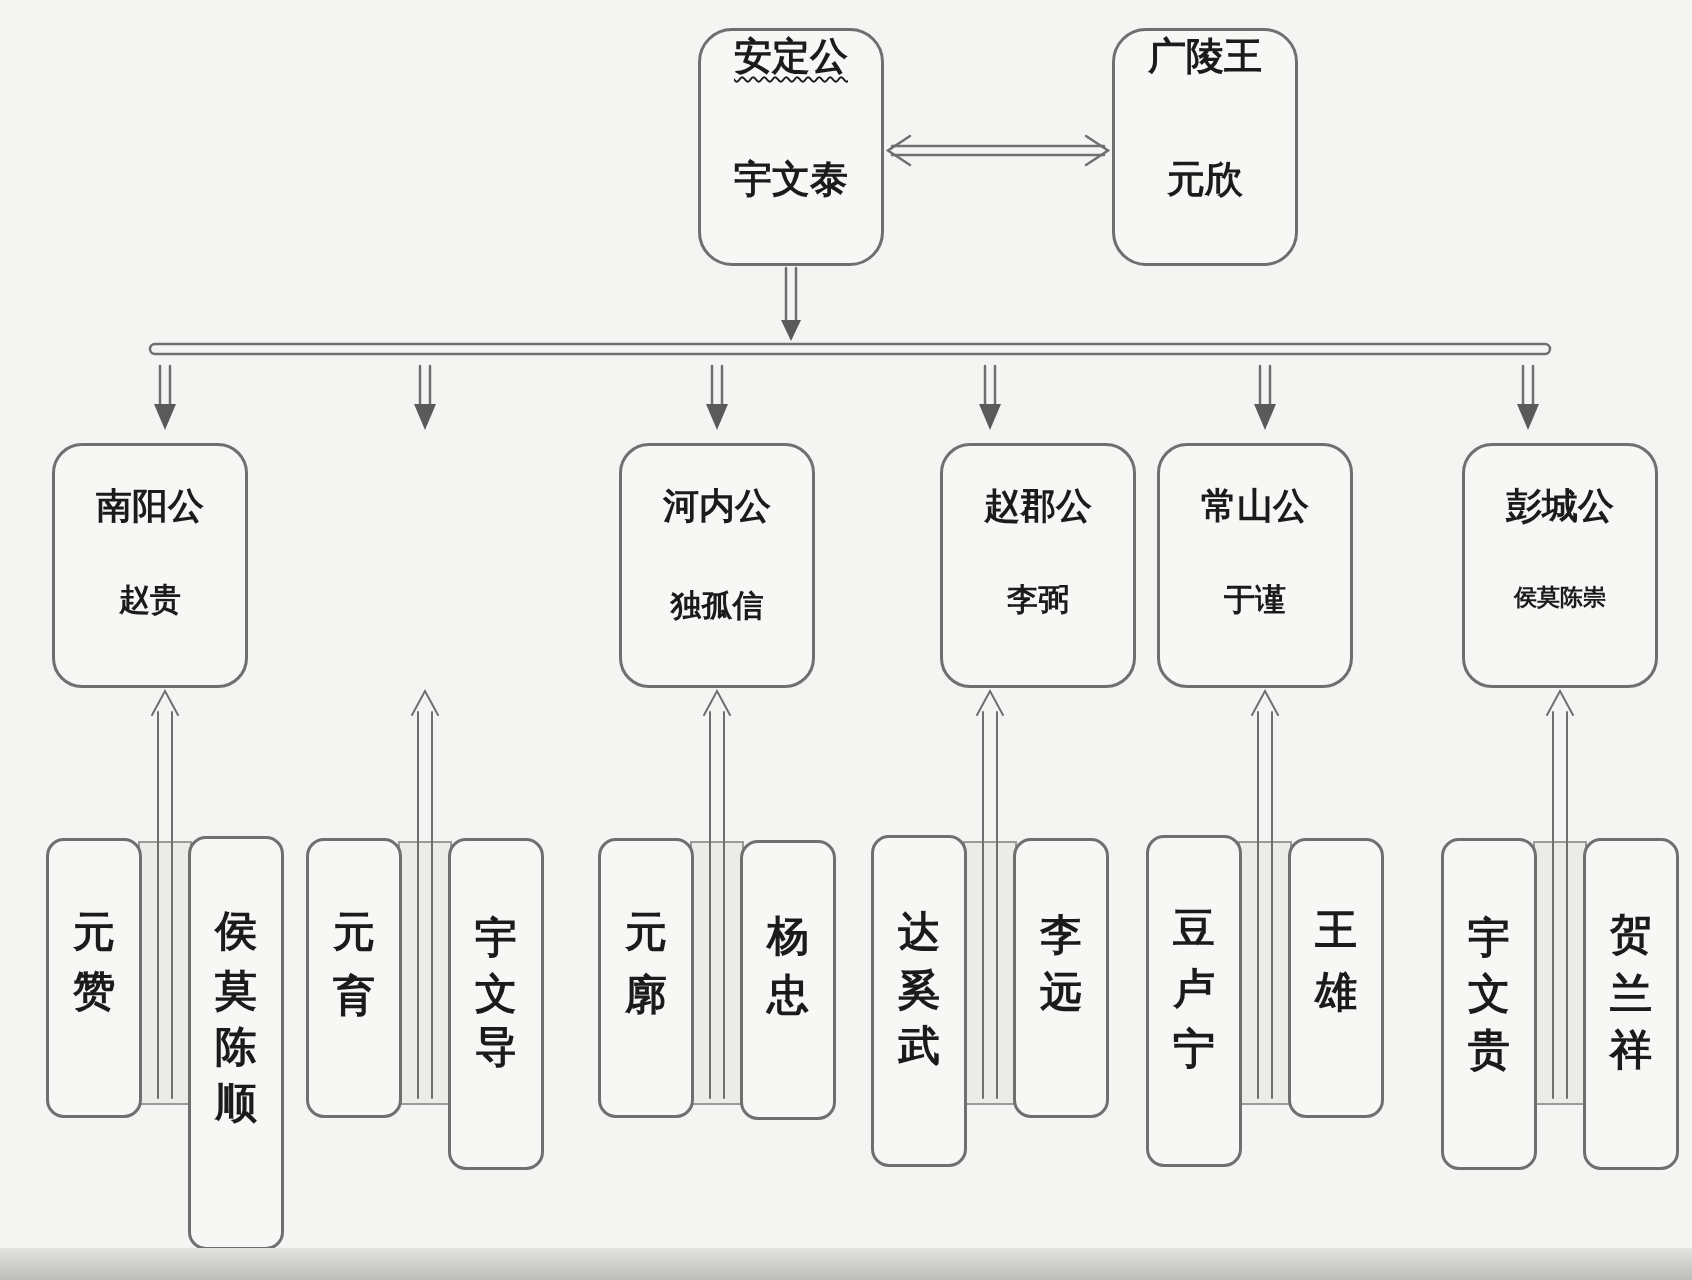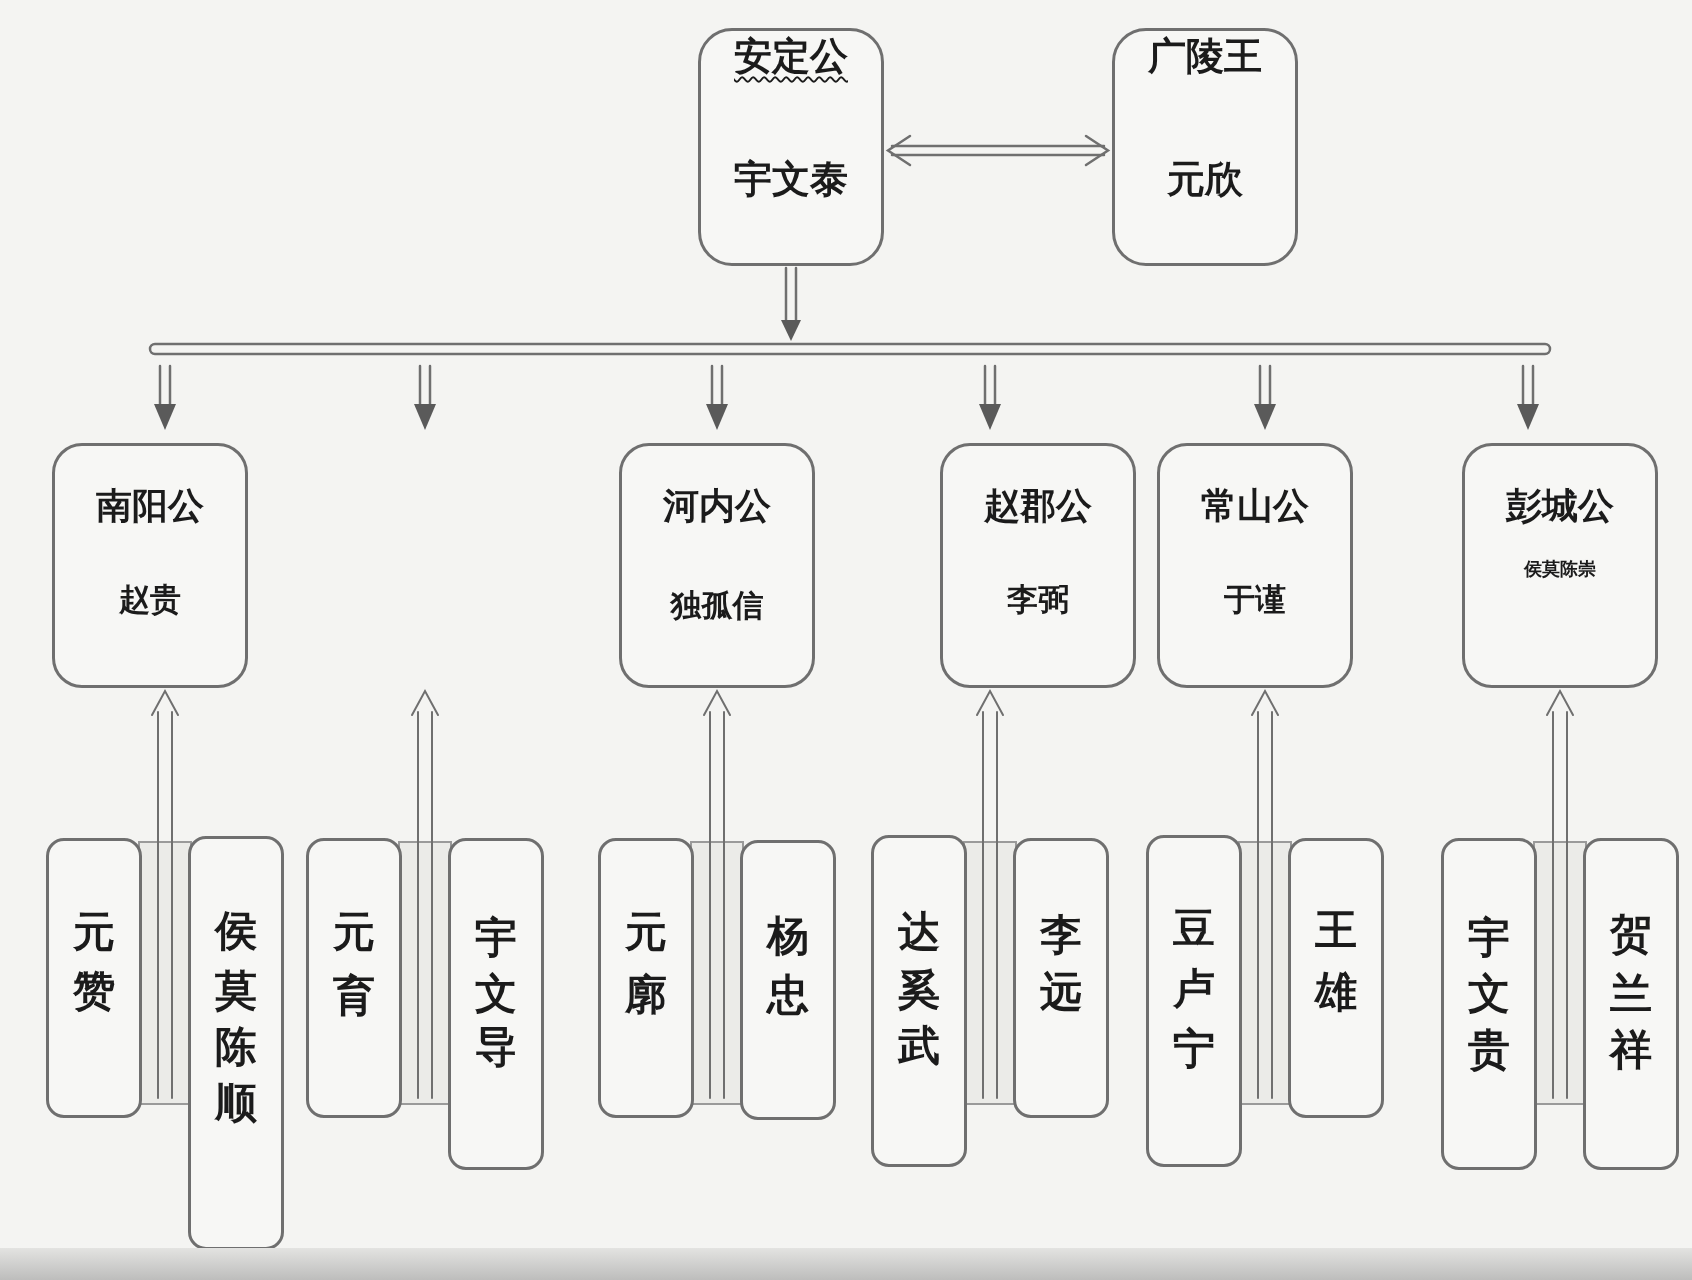--- a/index.html
+++ b/index.html
@@ -31,21 +31,21 @@
   .top-box .t1{font-size:38px;font-weight:bold;}
   .top-box .t2{margin-top:72px;font-size:38px;font-weight:bold;}
   .wavy{text-decoration:underline;text-decoration-style:wavy;text-decoration-thickness:2px;text-underline-offset:7px;}
   .duke-box{
     top:443px;width:196px;height:245px;
     border-radius:30px;
   }
   .duke-title{margin-top:36px;font-size:36px;font-weight:bold;}
   .duke-title.small{font-size:26px;margin-top:42px;}
   .duke-name{margin-top:48px;font-size:31px;font-weight:bold;}
-  .duke-name.small{font-size:18px;margin-top:26px;}
+  .duke-name.small{font-size:23px;margin-top:51px;}
   .gen-box{
     width:96px;
     border-radius:18px;
     justify-content:flex-start;
   }
   .gen-name{
     writing-mode:vertical-rl;
     text-orientation:upright;
     font-size:42px;font-weight:bold;
     letter-spacing:57px;

